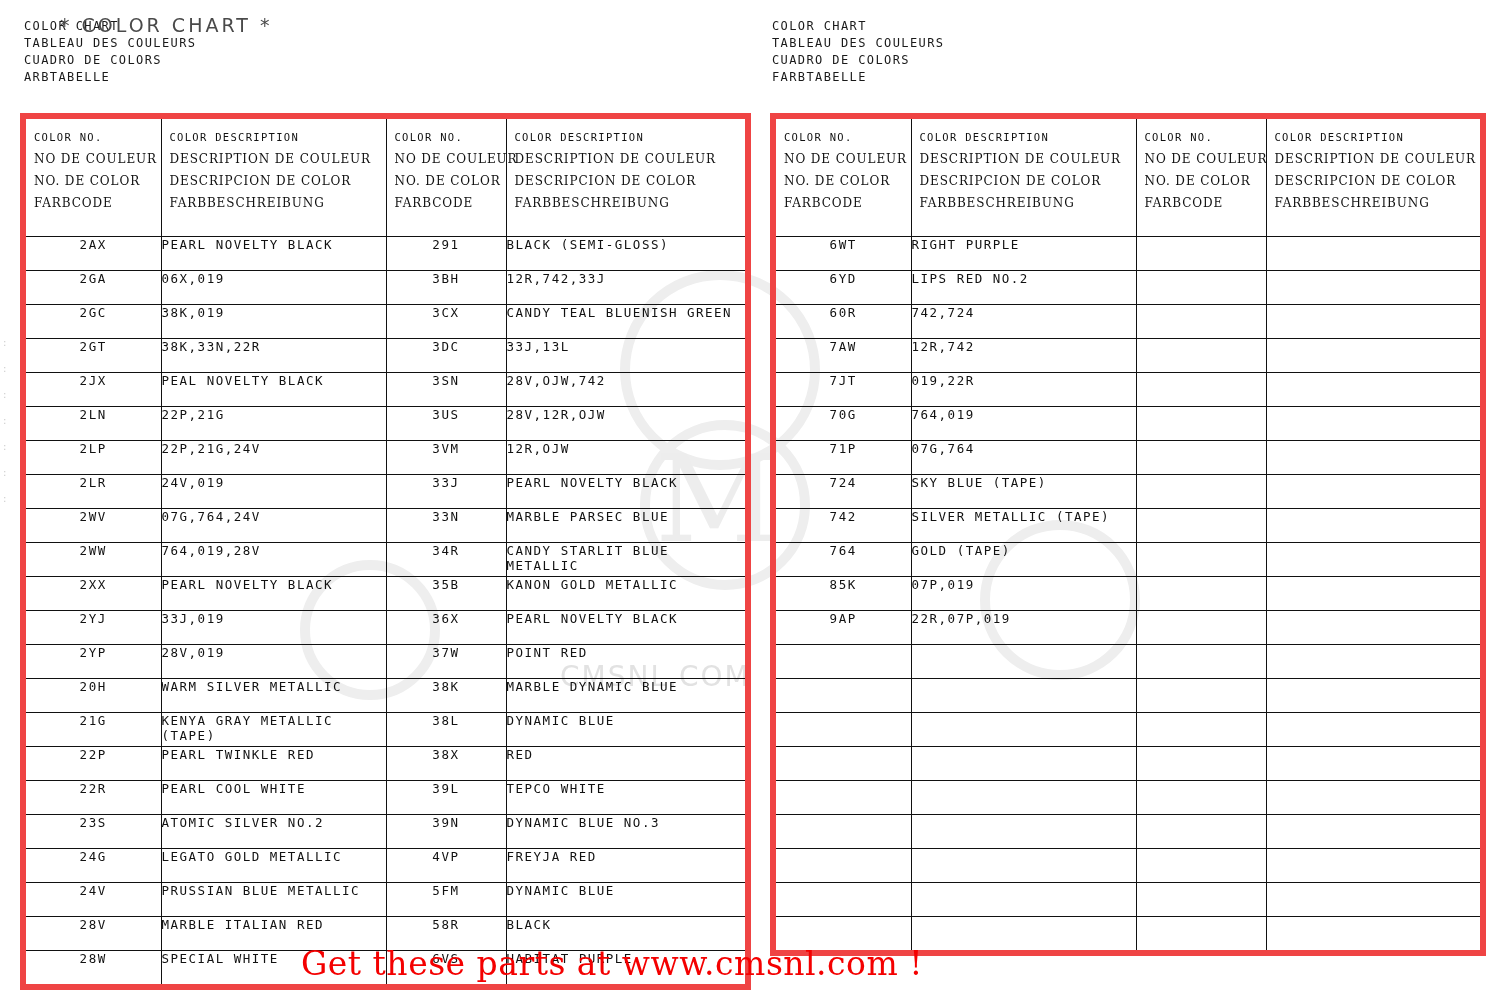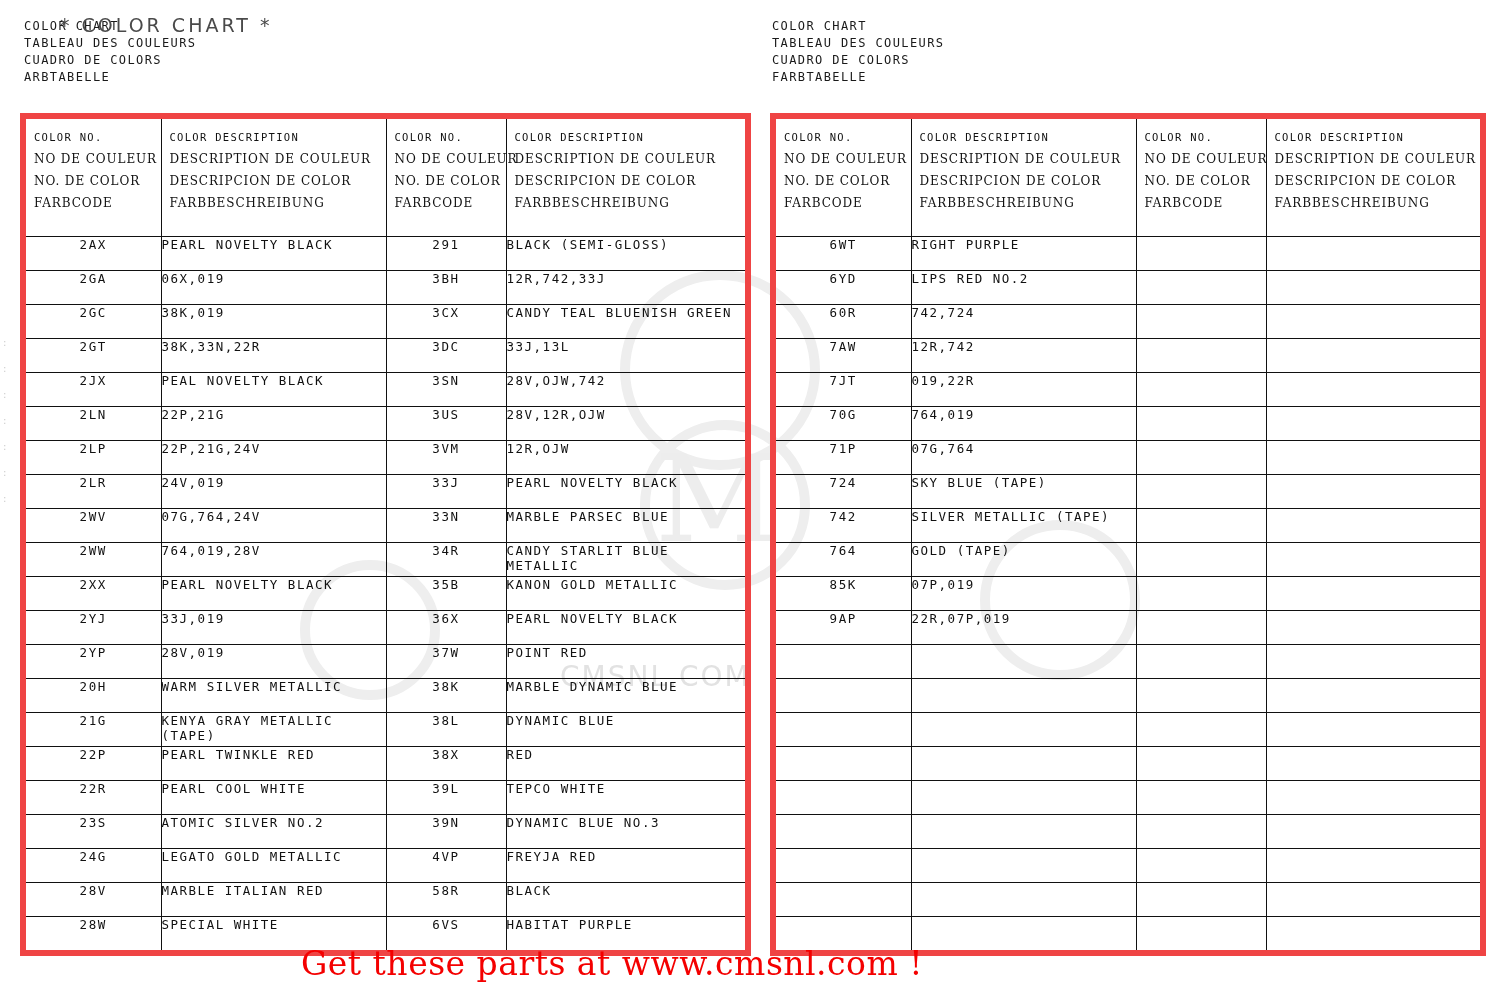--- a/index.html
+++ b/index.html
@@ -379,20 +379,30 @@
         <td class="c-no"><span class="wrap2">24G</span></td>
         <td class="c-desc">
           <span class="wrap2">LEGATO GOLD METALLIC</span>
         </td>
         <td class="c-no"><span class="wrap2">4VP</span></td>
         <td class="c-desc">
           <span class="wrap2">FREYJA RED</span>
         </td>
       </tr>
       <tr>
+        <td class="c-no"><span class="wrap2">24V</span></td>
+        <td class="c-desc">
+          <span class="wrap2">PRUSSIAN BLUE METALLIC</span>
+        </td>
+        <td class="c-no"><span class="wrap2">5FM</span></td>
+        <td class="c-desc">
+          <span class="wrap2">DYNAMIC BLUE</span>
+        </td>
+      </tr>
+      <tr>
         <td class="c-no"><span class="wrap2">28V</span></td>
         <td class="c-desc">
           <span class="wrap2">MARBLE ITALIAN RED</span>
         </td>
         <td class="c-no"><span class="wrap2">58R</span></td>
         <td class="c-desc">
           <span class="wrap2">BLACK</span>
         </td>
       </tr>
       <tr>

